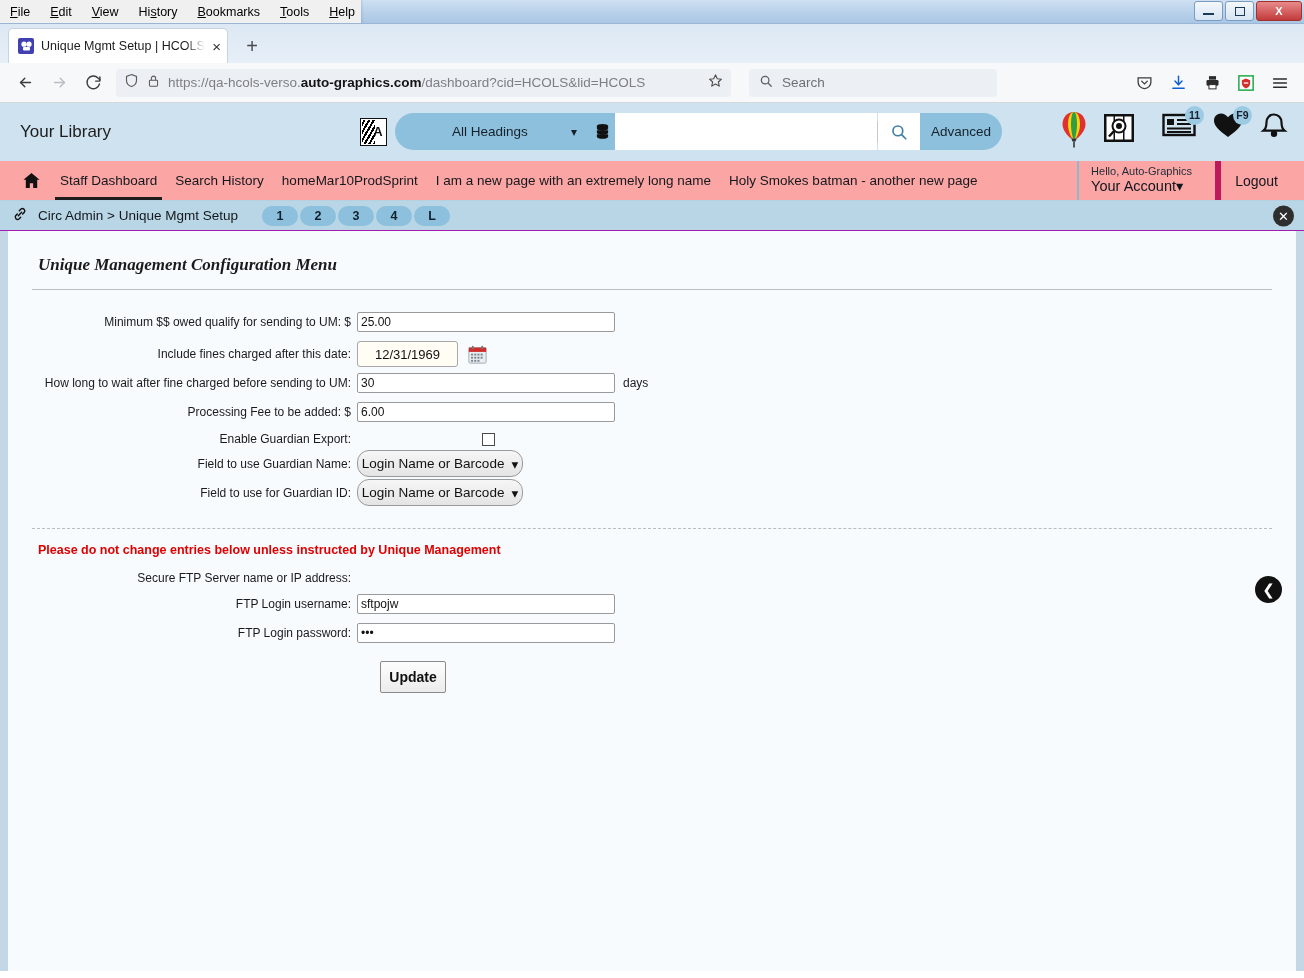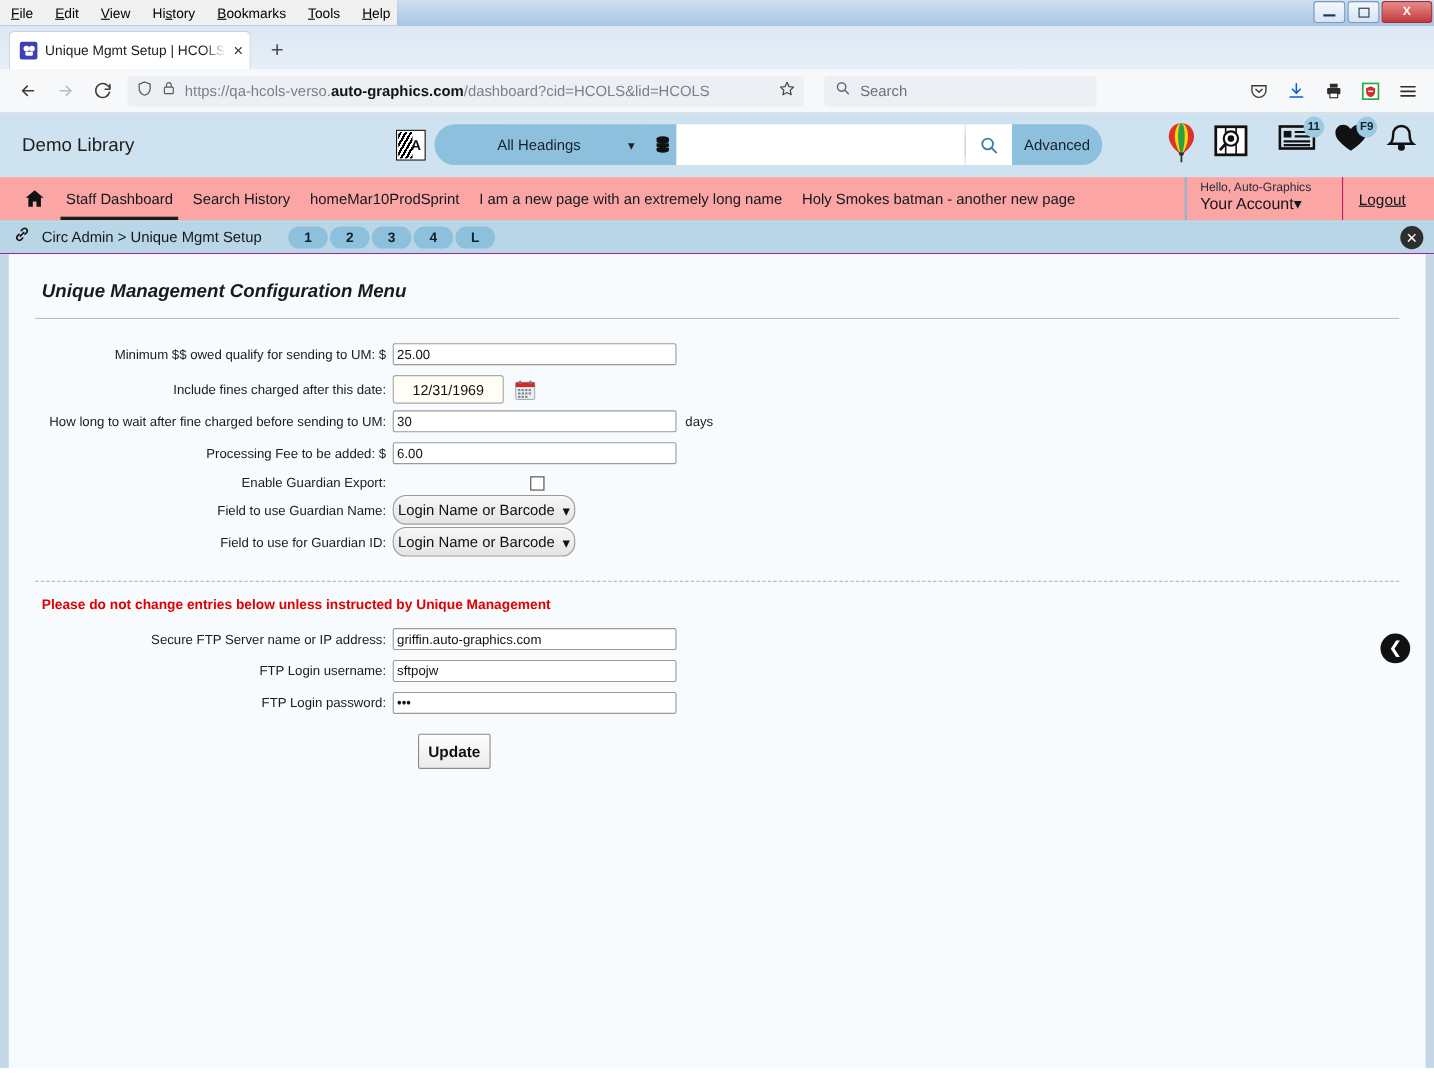--- a/index.html
+++ b/index.html
@@ -296,22 +296,22 @@
     padding-left: 12px;
     border-left: 2px solid #8fb6cd;
     cursor: pointer;
   }
   .acct-hello { font-size: 11px; color: #1d2b36; line-height: 1.2; }
   .acct-name { font-size: 14.5px; color: #10171d; line-height: 1.2; }
   .logout-block {
     position: absolute; right: 26px; top: 0; bottom: 0;
     display: flex; align-items: center;
     padding-left: 14px;
-    border-left: 1px solid #be185d;
-    font-size: 14px; color: #10171d; cursor: pointer; text-decoration: underline;
+    border-left: 6px solid #be185d;
+    font-size: 14px; color: #10171d; cursor: pointer;
   }
 
   
   .crumb-bar {
     height: 30px;
     background: #b9d6e6;
     display: flex; align-items: center;
     padding-left: 12px;
     gap: 10px;
     position: relative;
@@ -345,21 +345,21 @@
     border-right: 8px solid #c3d7e7;
     overflow: hidden;
   }
   .page-inner { padding: 18px 24px 0 24px; position: relative; height: 100%; }
   .page-title {
     font-size: 17px;
     font-style: italic;
     font-weight: bold;
     color: #1a1a1a;
     margin: 6px 0 14px 6px;
-    font-family: Liberation Sans, sans-serif;
+    font-family: Liberation Serif, serif;
   }
   .hr { height: 1px; background: #b9bfc4; margin-bottom: 22px; }
 
   .frow {
     display: flex; align-items: center;
     margin-bottom: 9px;
   }
   .flabel {
     width: 325px;
     text-align: right;
@@ -576,21 +576,21 @@
       <svg width="18" height="18" viewBox="0 0 24 24" stroke="#2c2c2c" stroke-width="2" stroke-linecap="round">
           <line x1="3.5" y1="6.5" x2="20.5" y2="6.5"></line>
           <line x1="3.5" y1="12" x2="20.5" y2="12"></line>
           <line x1="3.5" y1="17.5" x2="20.5" y2="17.5"></line>
         </svg>
     </div>
   </div>
 </div>
 
 <div class="app-header">
-  <div class="lib-name">Demo Library</div>
+  <div class="lib-name">Your Library</div>
 
   <div class="search-cluster">
     <div class="lang-icon">
         <span>A</span>
       </div>
     <div class="headings-sel">
       <span class="lbl">All Headings</span>
       <span class="chev">▾</span>
     </div>
     <div class="db-icon">
@@ -776,21 +776,20 @@
         <span>Login Name or Barcode</span>
         <span>▾</span>
       </div>
     </div>
 
     <div class="dashed"></div>
     <div class="warn">Please do not change entries below unless instructed by Unique Management</div>
 
     <div class="frow">
       <div class="flabel">Secure FTP Server name or IP address:</div>
-      <input class="finput" value="griffin.auto-graphics.com" style="">
     </div>
     <div class="frow">
       <div class="flabel">FTP Login username:</div>
       <input class="finput" value="sftpojw" style="">
     </div>
     <div class="frow" style="margin-bottom:18px;">
       <div class="flabel">FTP Login password:</div>
       <input class="finput" value="•••" style="">
     </div>
 

